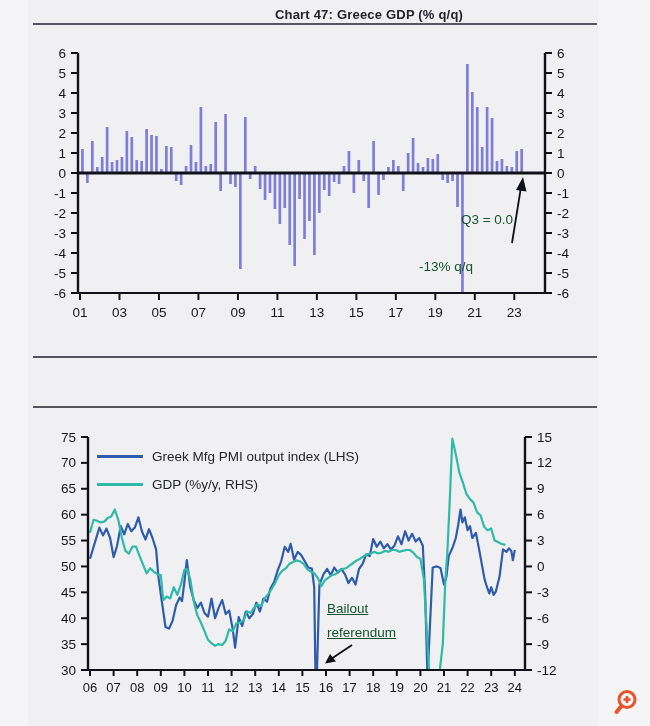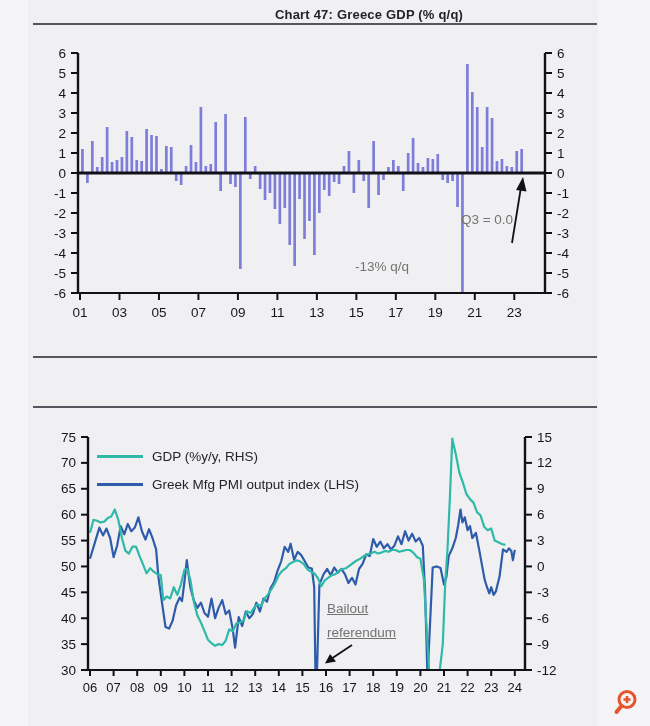--- a/index.html
+++ b/index.html
@@ -7,23 +7,23 @@
          font-family:"Liberation Sans",sans-serif;}
   .card{position:absolute;left:28px;top:0;width:570px;height:726px;background:#f0f0f2;}
   .chart-title{position:absolute;left:0;width:650px;text-align:center;font-size:13px;
          font-weight:bold;color:#23232c;letter-spacing:.2px;margin-left:44px;}
   .rule{position:absolute;left:33px;width:564px;height:2px;background:#55555f;}
   svg.canvas{position:absolute;left:0;top:0;}
   .legend{position:absolute;left:97px;top:442px;}
   .legend-row{display:flex;align-items:center;height:28px;}
   .legend-swatch{display:inline-block;width:46px;height:3px;margin-right:9px;}
   .legend-label{font-size:13.5px;color:#23232c;}
-  .ann{position:absolute;font-size:13.5px;color:#737373;}
+  .ann{position:absolute;font-size:13.5px;color:#14532d;}
   #ann-q3{left:432px;top:212px;width:110px;text-align:center;}
-  #ann-m13{left:355px;top:259px;width:110px;text-align:left;}
+  #ann-m13{left:363px;top:259px;width:110px;text-align:right;}
   #ann-bailout{left:327px;top:597px;line-height:24px;text-decoration:underline;}
   .zoom-btn{position:absolute;left:611px;top:687px;width:30px;height:30px;cursor:pointer;}
 </style>
 </head>
 <body>
 
 <div class="stage">
   <div class="card"></div>
 
   <div class="chart-title" style="top:7px;">Chart 47: Greece GDP (% q/q)</div>
@@ -296,26 +296,26 @@
       <text x="514.8" y="692" text-anchor="middle" font-size="13" fill="#15151d" font-family="&quot;Liberation Sans&quot;,sans-serif">24</text>
       <line x1="352" y1="645" x2="331" y2="659" stroke="#101018" stroke-width="1.8"></line>
       <polygon points="325,663.5 336,661.5 330,654" fill="#101018"></polygon>
     </svg>
 
   <div class="ann" id="ann-q3">Q3 = 0.0</div>
   <div class="ann" id="ann-m13">-13% q/q</div>
 
   <div class="legend">
     <div class="legend-row">
+      <span class="legend-swatch" id="sw-pmi" style="background: rgb(46, 92, 170);"></span>
+      <span class="legend-label">Greek Mfg PMI output index (LHS)</span>
+    </div>
+    <div class="legend-row">
       <span class="legend-swatch" id="sw-gdp" style="background: rgb(47, 185, 168);"></span>
       <span class="legend-label">GDP (%y/y, RHS)</span>
-    </div>
-    <div class="legend-row">
-      <span class="legend-swatch" id="sw-pmi" style="background: rgb(46, 92, 170);"></span>
-      <span class="legend-label">Greek Mfg PMI output index (LHS)</span>
     </div>
   </div>
 
   <div class="ann" id="ann-bailout">
     <div>Bailout</div>
     <div>referendum</div>
   </div>
 
   <div class="zoom-btn">
     <svg width="30" height="30" viewBox="0 0 30 30">

